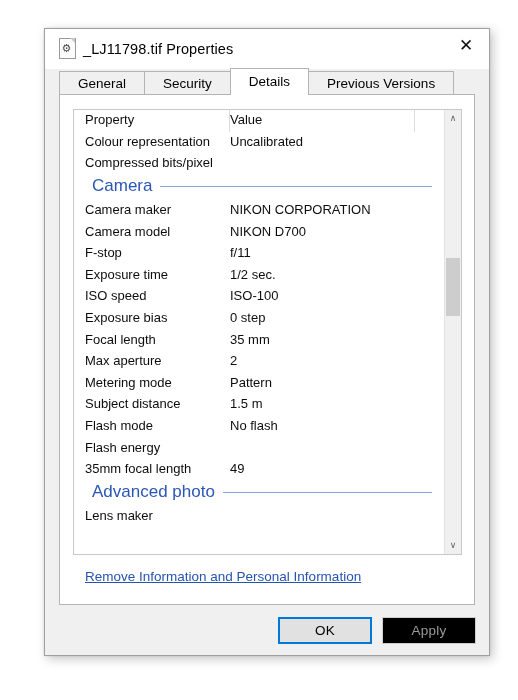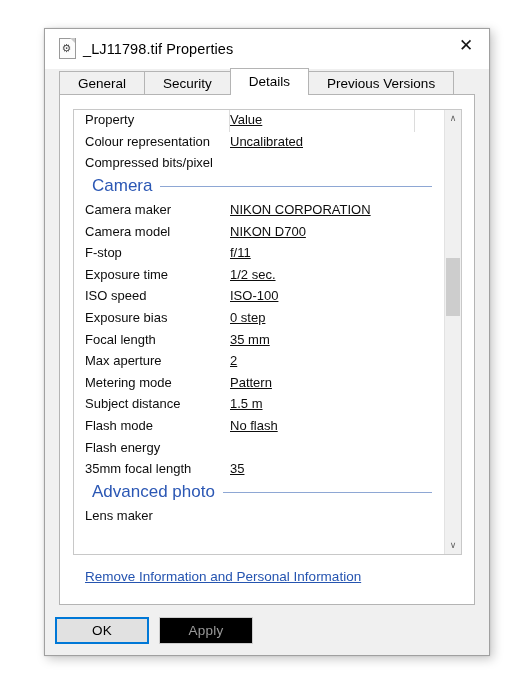--- a/index.html
+++ b/index.html
@@ -194,21 +194,20 @@
     width: 155px;
     flex: 0 0 auto;
     padding-left: 11px;
     box-sizing: border-box;
     overflow: hidden;
   }
   .row .val {
     flex: 1 1 auto;
     padding-left: 1px;
     overflow: hidden;
-    text-decoration: underline;
   }
 
   .grouprow {
     position: relative;
     height: 25px;
     display: flex;
     align-items: center;
     padding-left: 18px;
     box-sizing: border-box;
   }
@@ -271,20 +270,21 @@
     text-decoration: underline;
     white-space: nowrap;
   }
 
   
   .footer {
     flex: 0 0 auto;
     height: 50px;
     display: flex;
     align-items: center;
+    justify-content: flex-end;
     padding-right: 13px;
     box-sizing: border-box;
     background: #f0f0f0;
   }
   .btn {
     width: 94px;
     height: 27px;
     font-size: 13.5px;
     color: #000000;
     background: #e1e1e1;
@@ -402,21 +402,21 @@
               <div class="row">
                 <div class="prop">Flash mode</div>
                 <div class="val">No flash</div>
               </div>
               <div class="row">
                 <div class="prop">Flash energy</div>
                 <div class="val"></div>
               </div>
               <div class="row">
                 <div class="prop">35mm focal length</div>
-                <div class="val">35</div>
+                <div class="val">49</div>
               </div>
               <div class="grouprow">
                 <div class="gtitle">Advanced photo</div>
                 <div class="grule"></div>
               </div>
               <div class="row">
                 <div class="prop">Lens maker</div>
                 <div class="val"></div>
               </div>
             </div>

